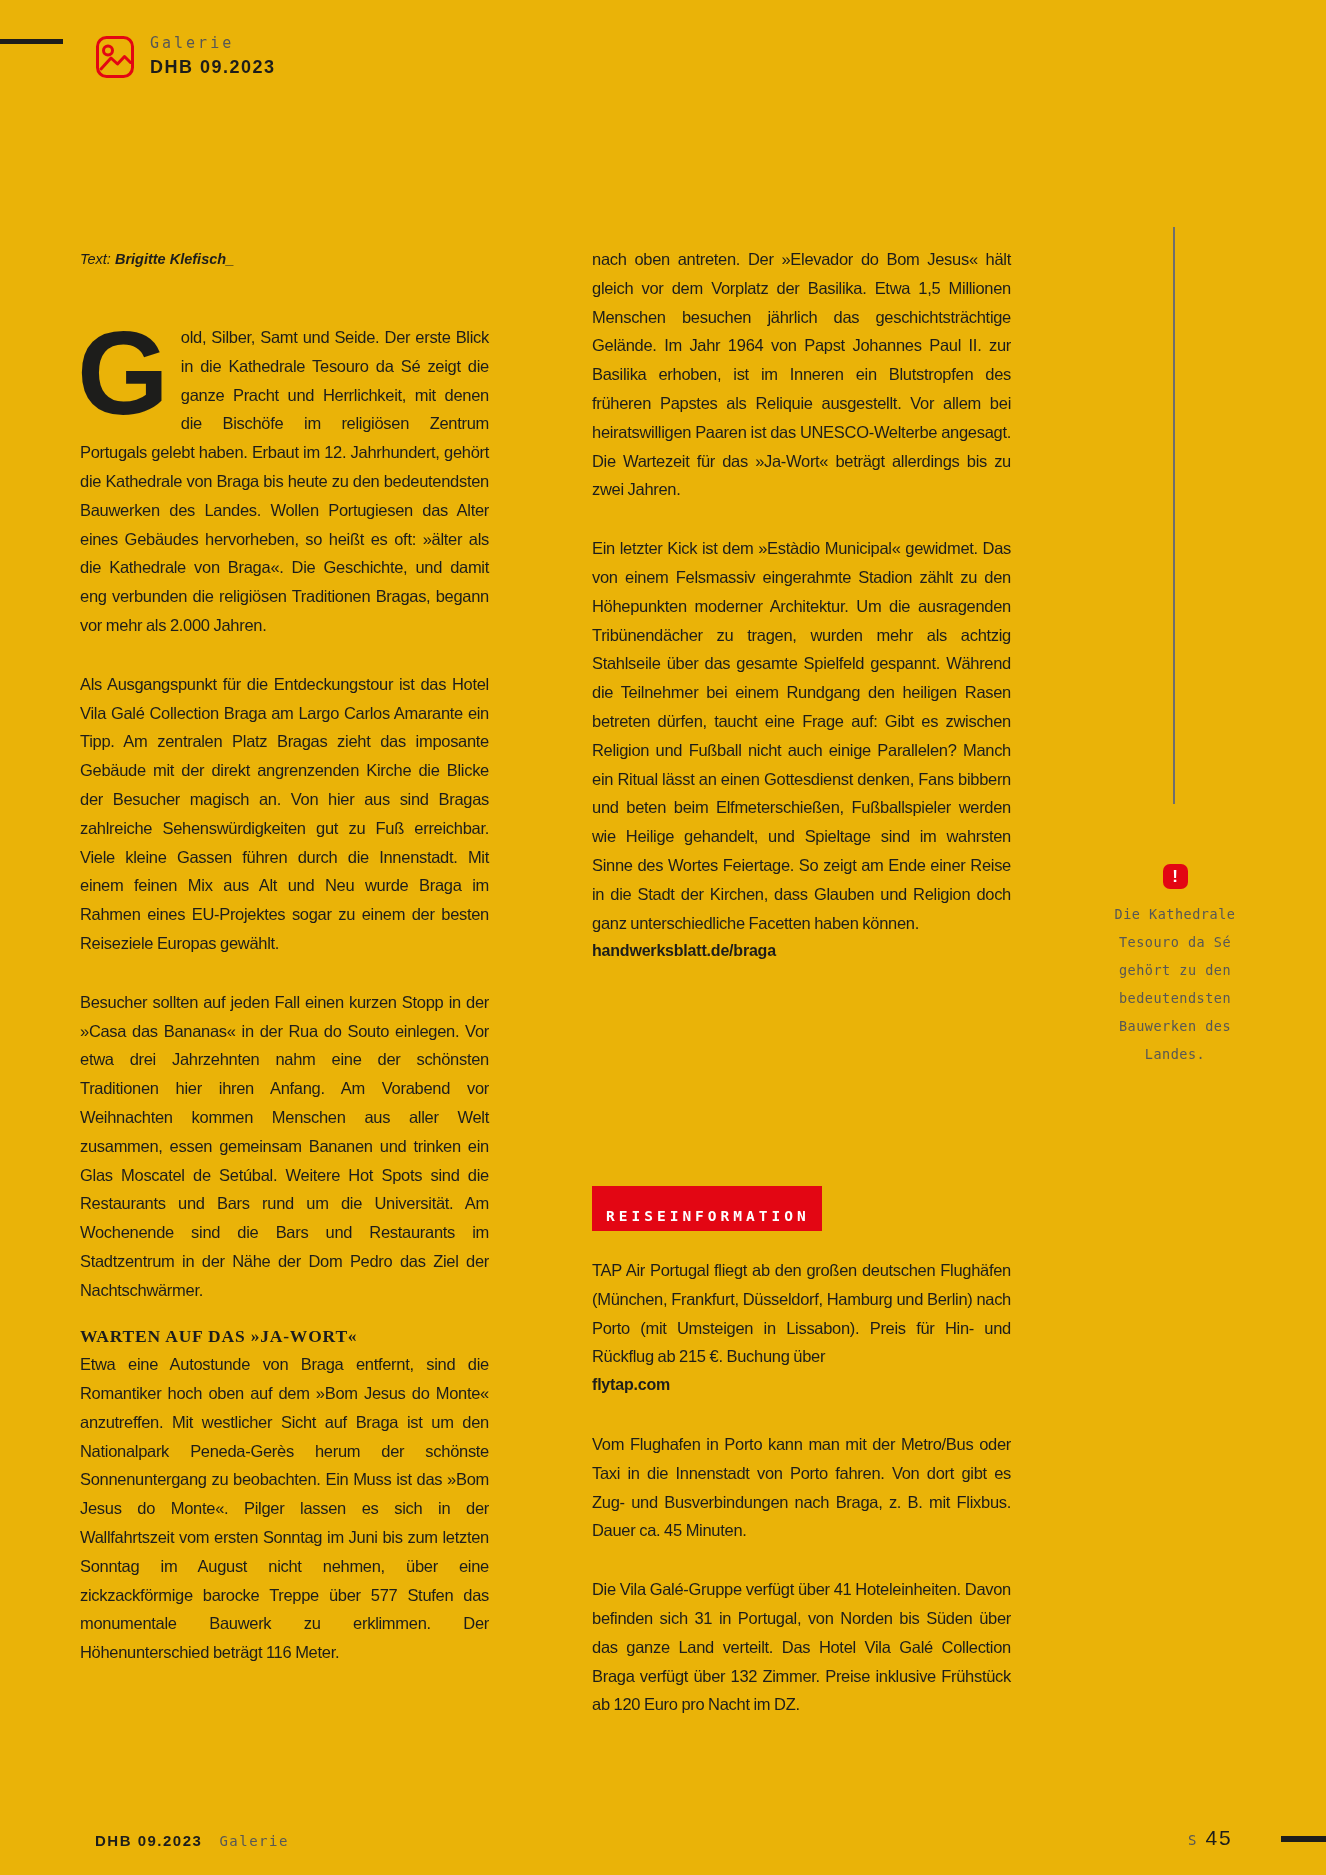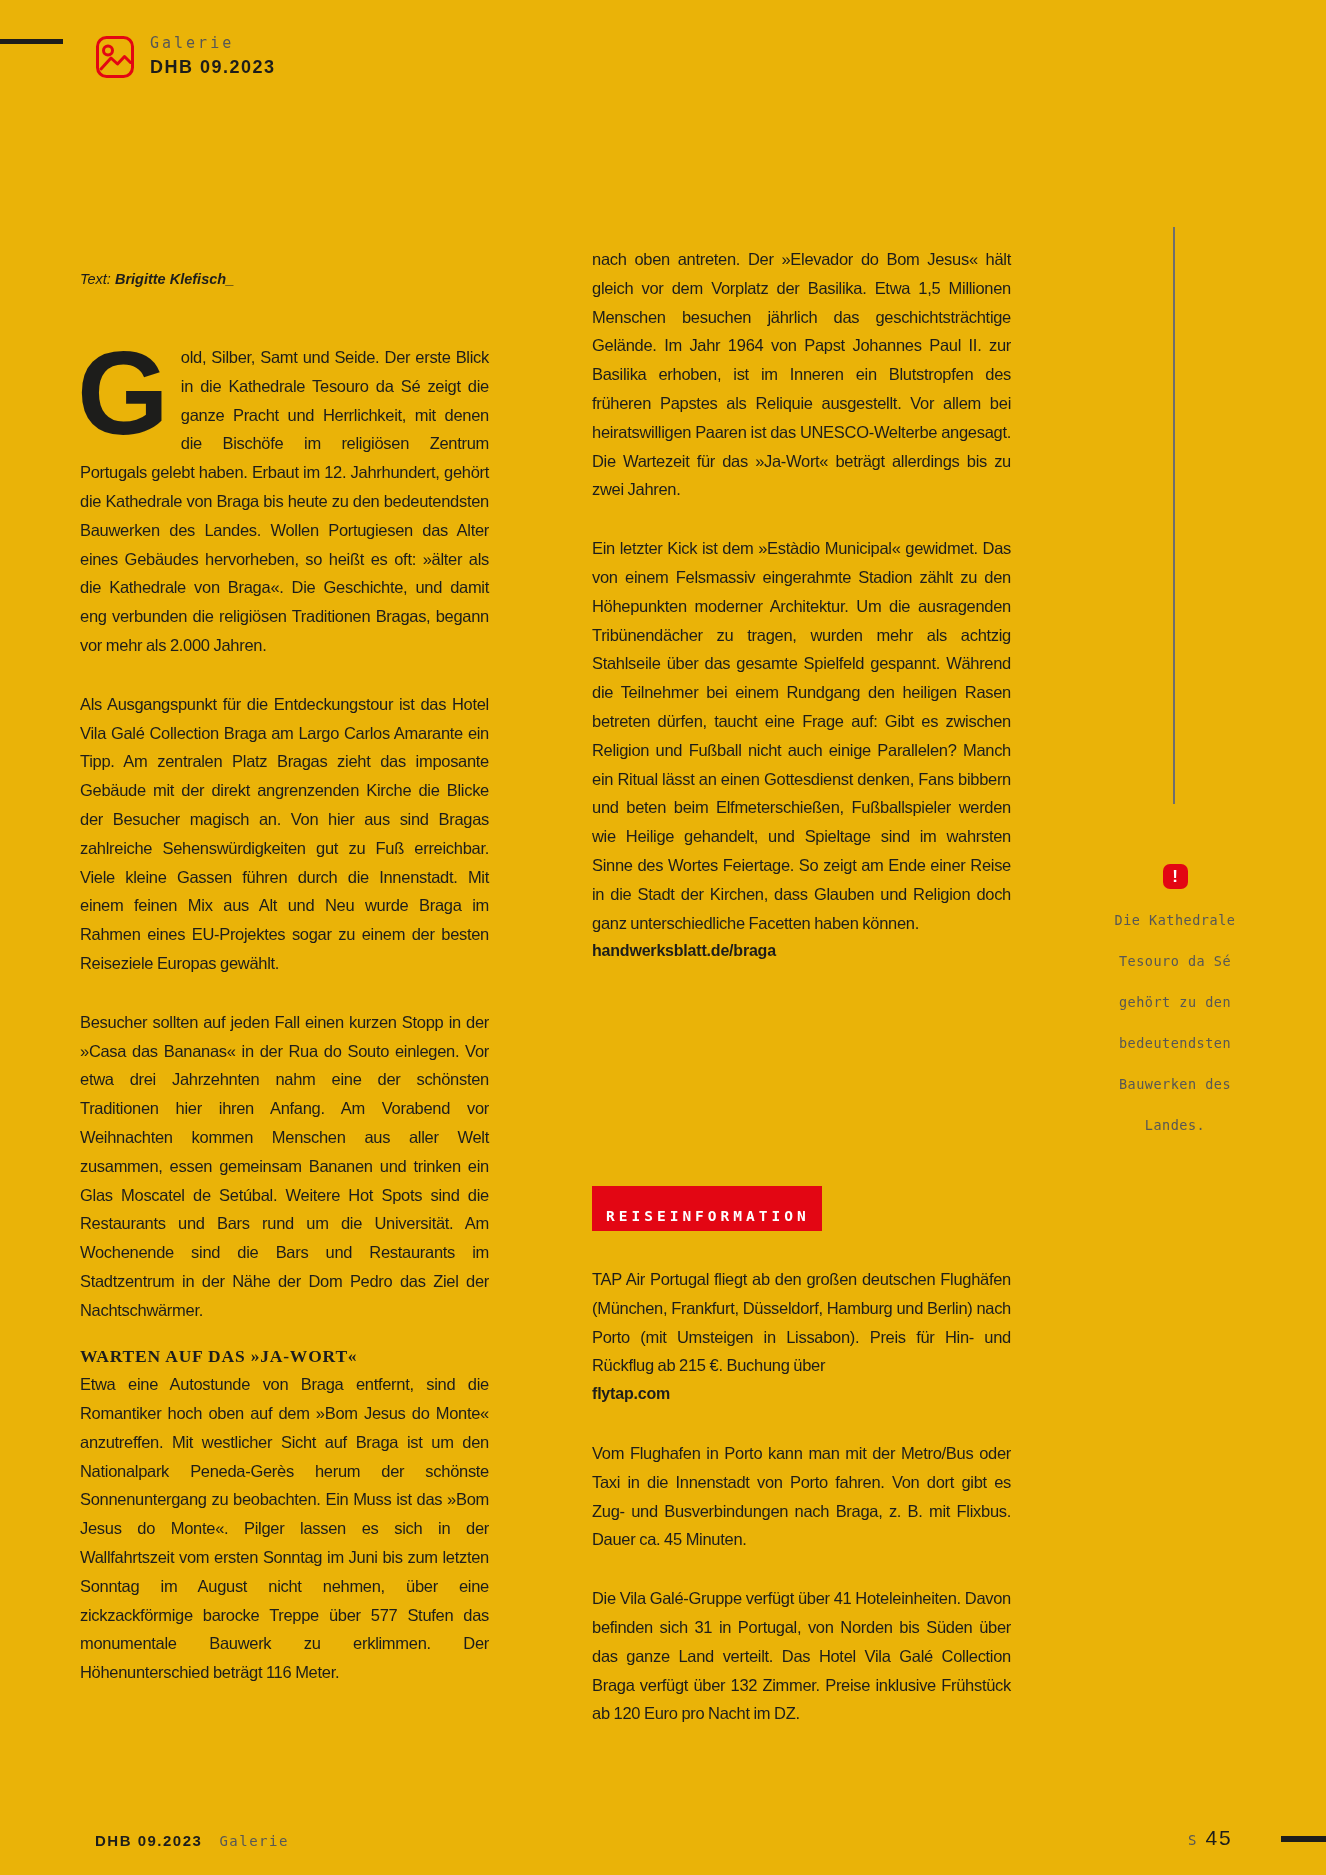--- a/index.html
+++ b/index.html
@@ -18,21 +18,21 @@
   .hdr-text{padding-top:1px;}
   .hdr-section{
     font-family:"DejaVu Sans Mono",monospace;
     font-size:15px;letter-spacing:3px;color:#575756;line-height:18px;
   }
   .hdr-issue{
     font-weight:800;font-size:18px;letter-spacing:1.5px;color:#1d1d1b;
     margin-top:5px;line-height:20px;
   }
   
-  .col-left{position:absolute;left:80px;top:249px;width:409px;margin-top:20px;}
+  .col-left{position:absolute;left:80px;top:249px;width:409px;}
   .col-right{position:absolute;left:592px;top:245px;width:419px;}
   .byline{
     margin:0 0 54px 0;font-style:italic;font-size:14.5px;line-height:20px;color:#1d1d1b;
   }
   .byline-label{font-weight:400;}
   .byline-author{font-weight:700;}
   .body-text{
     margin:0;font-size:16.5px;line-height:28.8px;
     letter-spacing:-0.3px;word-spacing:-0.5px;
     text-align:justify;hyphens:auto;-webkit-hyphens:auto;
@@ -56,33 +56,33 @@
     color:#1d1d1b;cursor:pointer;
   }
   
   .reiseinfo{position:absolute;left:592px;top:1186px;width:419px;}
   .tag{
     display:inline-block;background:#e30613;color:#ffffff;
     font-family:"DejaVu Sans Mono",monospace;
     font-size:14.5px;letter-spacing:4px;font-weight:600;
     padding:20px 12px 5px 14px;line-height:20px;
   }
-  .tag + .body-text{margin-top:34px;}
+  .tag + .body-text{margin-top:25px;}
   .plink + .body-text{margin-top:30px;}
   
   .vrule{position:absolute;left:1173px;top:227px;width:2px;height:577px;background:#6f6f6e;}
   .sidenote{position:absolute;left:1096px;top:864px;width:158px;text-align:center;}
   .note-icon{
     display:inline-block;width:25px;height:25px;border-radius:7px;
     background:#e30613;color:#ffffff;font-weight:800;font-size:17px;line-height:25px;
     text-align:center;margin-bottom:11px;
   }
   .note-text{
     font-family:"DejaVu Sans Mono",monospace;
-    font-size:13.5px;line-height:41px;letter-spacing:0.5px;color:#575756;
+    font-size:13.5px;line-height:28px;letter-spacing:0.5px;color:#575756;
   }
   
   .footer-left{position:absolute;left:95px;top:1832px;display:flex;align-items:baseline;gap:17px;}
   .footer-issue{font-weight:800;font-size:15px;letter-spacing:1.5px;color:#1d1d1b;}
   .footer-section{
     font-family:"DejaVu Sans Mono",monospace;font-size:14px;letter-spacing:1.5px;color:#575756;
   }
   .footer-right{position:absolute;left:1188px;top:1826px;display:flex;align-items:baseline;gap:9px;}
   .footer-s{font-family:"DejaVu Sans Mono",monospace;font-size:14px;color:#575756;}
   .footer-num{font-weight:400;font-size:21px;letter-spacing:2px;color:#1d1d1b;}

